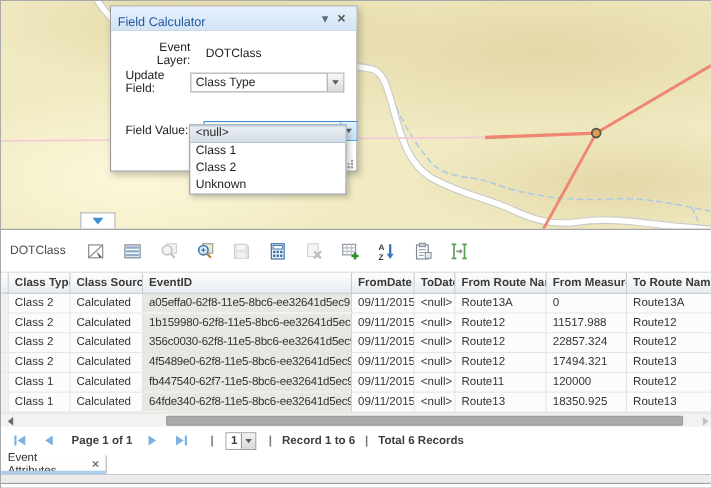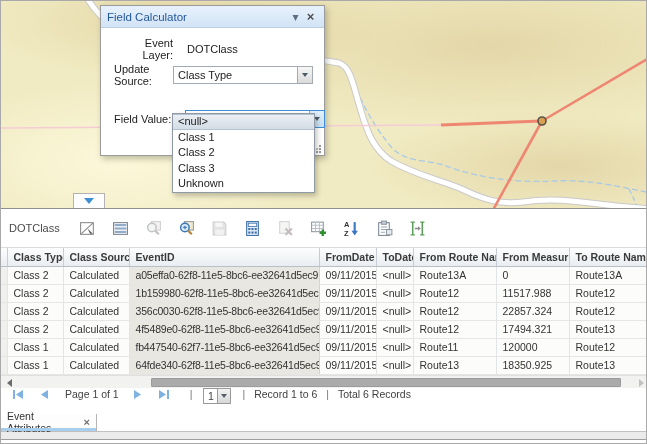--- a/index.html
+++ b/index.html
@@ -11,21 +11,21 @@
   #map{position:absolute;left:0;top:0;width:647px;height:207px;overflow:hidden;background:#f1ebc3;}
   #map svg{display:block;}
   #collapse-tab{position:absolute;left:72px;top:192px;width:32px;height:15px;background:#fdfdfd;
     border:1px solid #b3b3b3;border-bottom:none;display:flex;align-items:center;justify-content:center;cursor:pointer;}
   #collapse-tab .tri{width:0;height:0;border-left:5px solid transparent;border-right:5px solid transparent;border-top:6px solid #3f8ed2;}
 
   
   #dlg{position:absolute;left:99px;top:4px;width:225px;height:151px;background:#fff;border:1px solid #9b9b9b;
     box-shadow:2px 3px 6px rgba(80,80,60,.35);z-index:10;}
   #dlg-title{height:22px;background:linear-gradient(#e7f1fc,#d2e4f6);border-bottom:1px solid #bcd0e4;
-    display:flex;align-items:center;padding:0 6px;}
+    display:flex;align-items:flex-end;padding:0 6px;}
   #dlg-title .t{color:#24589c;font-size:11.5px;flex:1;}
   .dlg-btn{color:#5d6f84;font-size:12px;width:15px;text-align:center;cursor:pointer;line-height:20px;}
   .dlg-btn.close{color:#4f4f4f;font-weight:bold;font-size:13px;}
   #dlg-body{position:relative;height:128px;font-size:11px;color:#222;}
   .dlg-row{position:absolute;left:13px;display:flex;align-items:center;height:18px;}
   .dlg-label{width:59px;}
   .combo{width:140px;height:18px;border:1px solid #a3aab1;background:#fff;display:flex;position:relative;}
   .combo.focused{border:1px solid #3f8ed2;}
   .combo .val{flex:1;padding:2px 4px 0 4px;font-size:11px;white-space:nowrap;overflow:hidden;}
   .combo .btn{width:15px;border-left:1px solid #a3aab1;background:linear-gradient(#f7f7f7,#dadada);
@@ -53,21 +53,21 @@
   #grid td.eventid{background:#e9e7e1;border-right:1px solid #d6d3cc;letter-spacing:-.2px;}
   #grid td.gutter,#grid th.gutter{padding:0;background:#f0f0ee;}
   #grid th.gutter{background:linear-gradient(#fdfdfd,#e9edf1);}
   
   #hscroll{height:13px;background:#f2f2f1;border-top:1px solid #e0e0de;position:relative;}
   #hscroll .thumb{position:absolute;left:150px;top:2px;width:470px;height:9px;background:#ababab;border:1px solid #9b9b9b;border-radius:1px;cursor:pointer;}
   .scroll-arrow{position:absolute;top:3px;width:0;height:0;cursor:pointer;}
   .scroll-arrow.left{left:6px;border-top:4px solid transparent;border-bottom:4px solid transparent;border-right:5px solid #6b6b6b;}
   .scroll-arrow.right{right:4px;border-top:4px solid transparent;border-bottom:4px solid transparent;border-left:5px solid #c2c2c0;}
   
-  #pager{height:26px;display:flex;padding-left:8px;font-size:10.5px;color:#3f3f3f;background:#fff;}
+  #pager{height:26px;display:flex;align-items:center;padding-left:8px;font-size:10.5px;color:#3f3f3f;background:#fff;font-weight:bold;}
   .pg-btn{width:18px;height:14px;display:inline-flex;align-items:center;justify-content:center;cursor:pointer;margin-right:8px;}
   #pager .lbl{margin:0 10px 0 4px;}
   #pager .sep{color:#777;margin:0 9px;}
   #page-combo{display:inline-flex;height:16px;border:1px solid #9a9a9a;margin:0 2px;}
   #page-combo .pv{width:13px;text-align:center;line-height:15px;background:#fff;font-size:10.5px;}
   #page-combo .pb{width:13px;background:linear-gradient(#f2f2f2,#d8d8d8);border-left:1px solid #9a9a9a;
     display:flex;align-items:center;justify-content:center;cursor:pointer;}
   #page-combo .pb .tri{width:0;height:0;border-left:3px solid transparent;border-right:3px solid transparent;border-top:4px solid #56606a;}
   
   #tabbar{height:32px;position:relative;background:#fff;}
@@ -124,21 +124,21 @@
       <span class="t">Field Calculator</span>
       <span class="dlg-btn">▾</span>
       <span class="dlg-btn close">×</span>
     </div>
     <div id="dlg-body">
       <div class="dlg-row" style="top:12px;text-align:right;">
         <span class="dlg-label">Event Layer:</span>
         <span style="margin-left:14px;">DOTClass</span>
       </div>
       <div class="dlg-row" style="top:38px;">
-        <span class="dlg-label">Update Source:</span>
+        <span class="dlg-label">Update Field:</span>
         <div class="combo">
           <span class="val">Class Type</span>
           <span class="btn">
               <span class="tri"></span>
             </span>
         </div>
       </div>
       <div class="dlg-row" style="top:82px;gap:12px;">
         <span class="dlg-label">Field Value:</span>
         <div class="combo focused">
@@ -156,21 +156,20 @@
         <rect x="0" y="6" width="2" height="2" fill="#9a9a9a"></rect>
           <rect x="3" y="3" width="2" height="2" fill="#bdbdbd"></rect>
       </svg>
     </div>
   </div>
 
   <div id="dd-list">
       <div class="dd-item hl">&lt;null&gt;</div>
       <div class="dd-item">Class 1</div>
       <div class="dd-item">Class 2</div>
-      <div class="dd-item">Class 3</div>
       <div class="dd-item">Unknown</div>
     </div>
 
   <div id="panel">
     <div id="toolbar">
       <span class="layer">DOTClass</span>
       <span id="toolbar-icons" style="display:inline-flex;align-items:center;">
           <span class="tb-icon">
             <svg width="17" height="17" viewBox="0 0 16 16">
               <rect x="1.5" y="2.5" width="12" height="11" fill="#fff" stroke="#8a8a8a"></rect>

